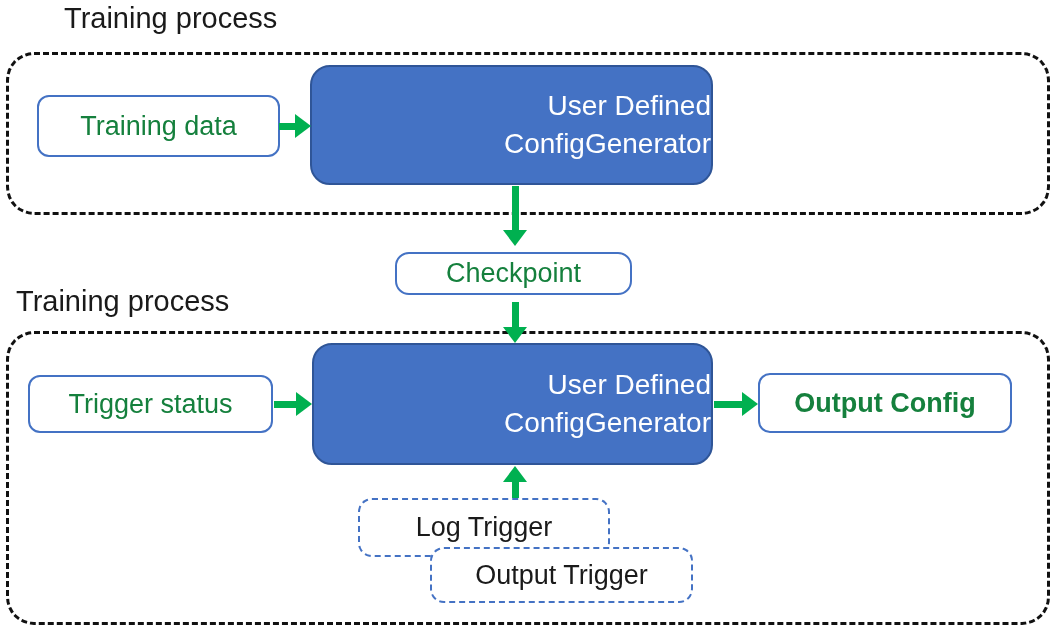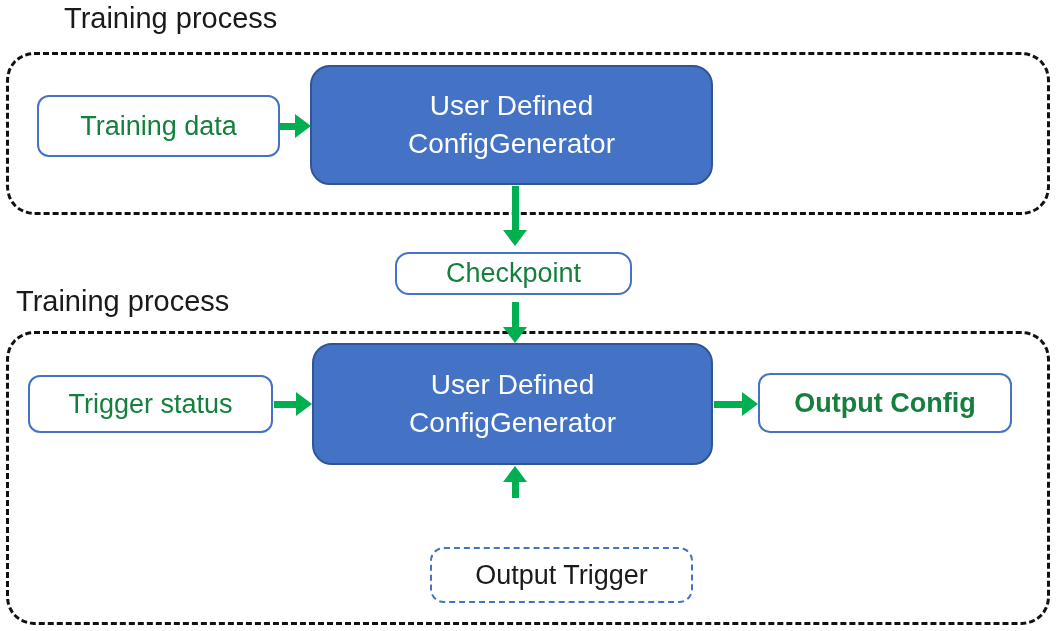--- a/index.html
+++ b/index.html
@@ -42,21 +42,21 @@
     white-space: nowrap;
   }
   .blue-box {
     position: absolute;
     background: #4472C4;
     border: 2.5px solid #2F5597;
     border-radius: 20px;
     box-sizing: border-box;
     display: flex;
     flex-direction: column;
-    align-items: center;
+    align-items: flex-end;
     justify-content: center;
     color: #ffffff;
     font-size: 28px;
     line-height: 1.35;
     text-align: center;
   }
   .trigger-box {
     position: absolute;
     background: #ffffff;
     border: 2.5px dashed #4472C4;
@@ -177,18 +177,21 @@
   <div class="arrow-right" style="left:714px; top:392px; width:44px;">
     <div class="shaft"></div>
     <div class="head"></div>
   </div>
 
   <div class="arrow-up" style="left:503px; top:466px; height:32px;">
     <div class="head"></div>
     <div class="shaft"></div>
   </div>
 
+  <div class="trigger-box" style="left:358px; top:498px; width:252px; height:59px; z-index:2;">
+    <span>Log Trigger</span>
+  </div>
 
   <div class="trigger-box" style="left:430px; top:547px; width:263px; height:56px; z-index:3;">
     <span>Output Trigger</span>
   </div>
 
 </div>
 
 </body></html>

